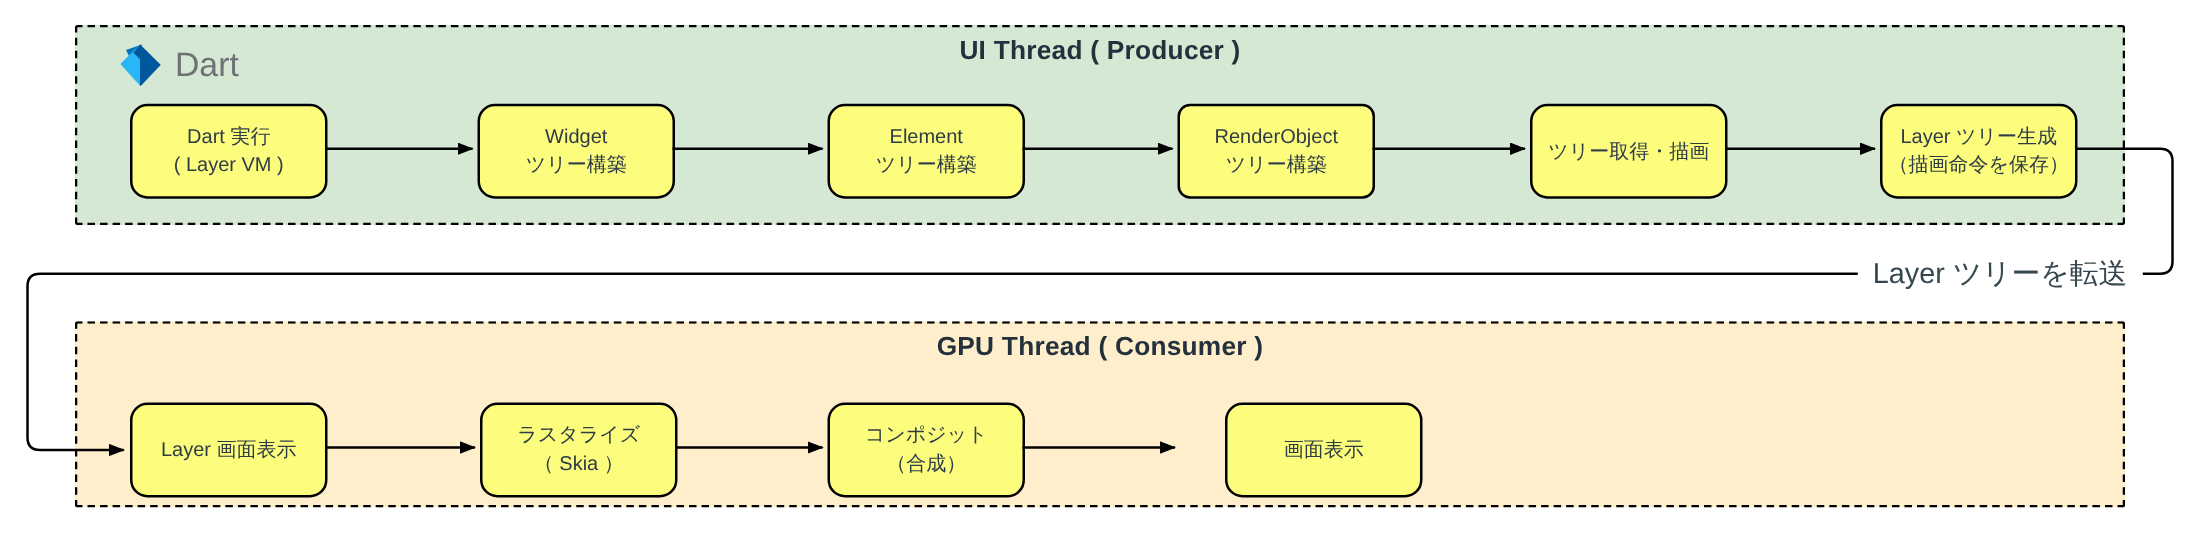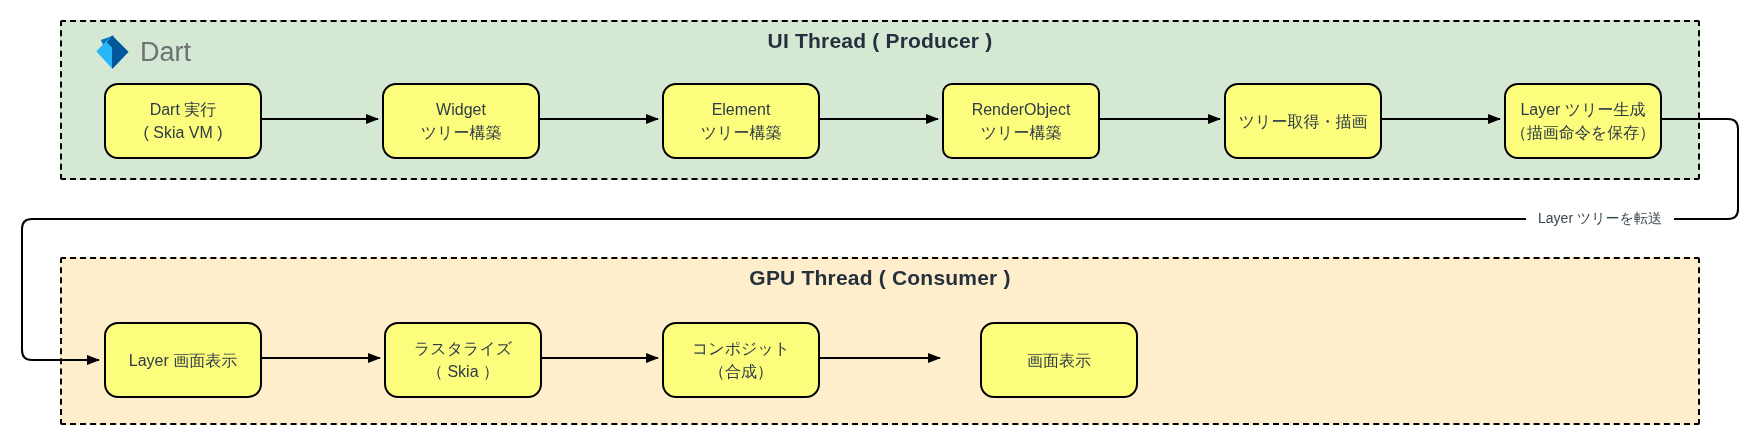--- a/index.html
+++ b/index.html
@@ -15,21 +15,21 @@
     position: absolute;
     border: 2px dashed #000000;
     border-radius: 2px;
     box-sizing: border-box;
   }
   .container.producer {
     left: 60px; top: 20px; width: 1640px; height: 160px;
     background: #d5e8d4;
   }
   .container.consumer {
-    left: 60px; top: 257px; width: 1640px; height: 168px;
+    left: 60px; top: 257px; width: 1640px; height: 149px;
     background: #feeecb;
   }
   .container-title {
     position: absolute;
     top: 7px; left: 0; right: 0;
     text-align: center;
     font-size: 21px;
     font-weight: bold;
     color: #24313d;
     letter-spacing: 0.2px;
@@ -73,21 +73,21 @@
     width: 1760px; height: 440px;
     z-index: 2;
     pointer-events: none;
   }
   .transfer-label {
     position: absolute;
     left: 1600px; top: 219px;
     transform: translate(-50%, -50%);
     background: #ffffff;
     padding: 2px 12px;
-    font-size: 14px;
+    font-size: 23px;
     color: #37474f;
     white-space: nowrap;
     z-index: 3;
   }
 </style>
 </head>
 <body>
 
 <div class="canvas">
 
@@ -98,21 +98,21 @@
         <polygon points="9,8 26,2 25,17 15,20" fill="#0277bd"></polygon>
         <polygon points="24,2 46,24 25,46 24,46" fill="#01579b"></polygon>
         <polygon points="24,2 3,23 24,46" fill="#29b6f6"></polygon>
         <polygon points="24,2 46,24 30,24 17,11" fill="#01579b"></polygon>
       </svg>
       <span class="dart-word">Dart</span>
     </div>
 
     <div class="node" style="left:42px; top:61px;">
       <span>Dart 実行</span>
-      <span>( Skia VM )</span>
+      <span>( Layer VM )</span>
     </div>
     <div class="node" style="left:320px; top:61px;">
       <span>Widget</span>
       <span>ツリー構築</span>
     </div>
     <div class="node" style="left:600px; top:61px;">
       <span>Element</span>
       <span>ツリー構築</span>
     </div>
     <div class="node" style="left:880px; top:61px;border-radius:10px;">

